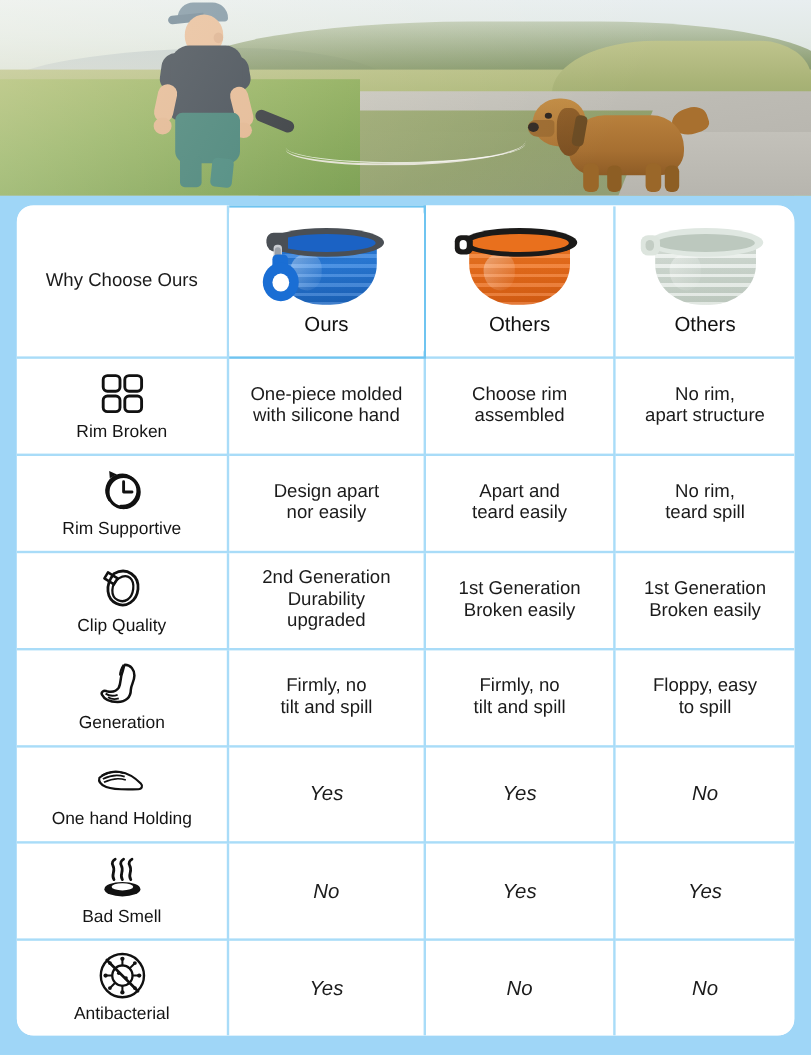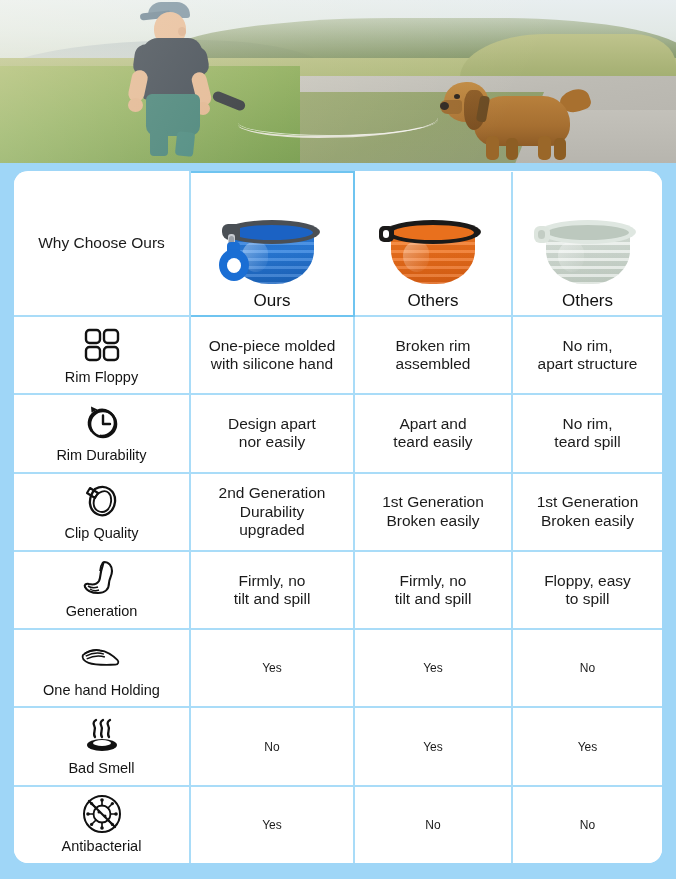--- a/index.html
+++ b/index.html
@@ -123,21 +123,21 @@
   .col-o1      { width: 158px; }
   .col-o2      { width: 150px; }
 
   
   .ctable tr:first-child td { border-top: none; }
   .ctable tr:last-child td  { border-bottom: none; }
   .ctable td:first-child    { border-left: none; }
   .ctable td:last-child     { border-right: none; }
 
   
-  .hdr-row td { height: 144px; padding: 0; }
+  .hdr-row td { height: 126px; padding: 12px; }
   .hdr-feature { font-size: 15px; color: #1b1b1b; }
   .hdr-ours {
     position: relative;
     border: 2.5px solid #6fc4f0 !important;
     border-radius: 10px;
     box-shadow: inset 0 0 0 1px #fff;
   }
   .hdr-cell-inner { display: flex; flex-direction: column; align-items: center; justify-content: flex-end; height: 100%; padding-bottom: 4px; }
   .hdr-label { font-size: 17px; color: #111; margin-top: 1px; }
 
@@ -191,21 +191,21 @@
   .bowl-grey .bowl-rings { background: repeating-linear-gradient(180deg, rgba(255,255,255,.45) 0 3px, rgba(110,125,112,.14) 3px 8px); }
   .tab-grey { position: absolute; left: 0px; top: 10px; width: 16px; height: 17px; background: #dde5de; border-radius: 6px; }
   .tab-grey::after { content:""; position: absolute; left: 4px; top: 4px; width: 7px; height: 9px; background: #c3cdc4; border-radius: 4px; }
 
   
   .feat { display: flex; flex-direction: column; align-items: center; justify-content: center; gap: 4px; }
   .feat-icon { width: 46px; height: 40px; display: flex; align-items: center; justify-content: center; }
   .feat-icon svg { display: block; }
   .feat-label { font-size: 14.5px; color: #141414; white-space: nowrap; }
   .cell-txt { font-size: 15.5px; }
-  .cell-txt.big { font-size: 12px; }
+  .cell-txt.big { font-size: 17px; font-style: italic; }
 </style>
 </head>
 <body>
 
 <div class="page">
 
   <div class="hero">
     <div class="hero-sky"></div>
     <div class="hero-hills"></div>
     <div class="hero-treeline"></div>
@@ -320,49 +320,49 @@
         <td>
           <div class="feat">
             <div class="feat-icon">
               <svg width="40" height="36" viewBox="0 0 40 36">
                 <rect x="4" y="3" width="14" height="13" rx="3.5" fill="none" stroke="#111" stroke-width="2.4"></rect>
                 <rect x="22" y="3" width="14" height="13" rx="3.5" fill="none" stroke="#111" stroke-width="2.4"></rect>
                 <rect x="4" y="20" width="14" height="13" rx="3.5" fill="none" stroke="#111" stroke-width="2.4"></rect>
                 <rect x="22" y="20" width="14" height="13" rx="3.5" fill="none" stroke="#111" stroke-width="2.4"></rect>
               </svg>
             </div>
-            <span class="feat-label">Rim Floppy</span>
+            <span class="feat-label">Rim Broken</span>
           </div>
         </td>
         <td class="cell-txt">
           <div>One-piece molded</div>
           <div>with silicone hand</div>
         </td>
         <td class="cell-txt">
-          <div>Broken rim</div>
+          <div>Choose rim</div>
           <div>assembled</div>
         </td>
         <td class="cell-txt">
           <div>No rim,</div>
           <div>apart structure</div>
         </td>
       </tr>
 
       <tr>
         <td>
           <div class="feat">
             <div class="feat-icon">
               <svg width="40" height="38" viewBox="0 0 40 38">
                 <path d="M7 19a13 13 0 1 1 4.6 9.9" fill="none" stroke="#111" stroke-width="2.6" stroke-linecap="round" transform="rotate(-35 20 19)"></path>
                 <circle cx="21" cy="20" r="13" fill="none" stroke="#111" stroke-width="2.6"></circle>
                 <path d="M9.5 8.5 L9 2.5 L15.5 5.5 Z" fill="#111"></path>
                 <path d="M21 11.5 V20 H28" fill="none" stroke="#111" stroke-width="2.4" stroke-linecap="round" stroke-linejoin="round"></path>
               </svg>
             </div>
-            <span class="feat-label">Rim Durability</span>
+            <span class="feat-label">Rim Supportive</span>
           </div>
         </td>
         <td class="cell-txt">
           <div>Design apart</div>
           <div>nor easily</div>
         </td>
         <td class="cell-txt">
           <div>Apart and</div>
           <div>teard easily</div>
         </td>

